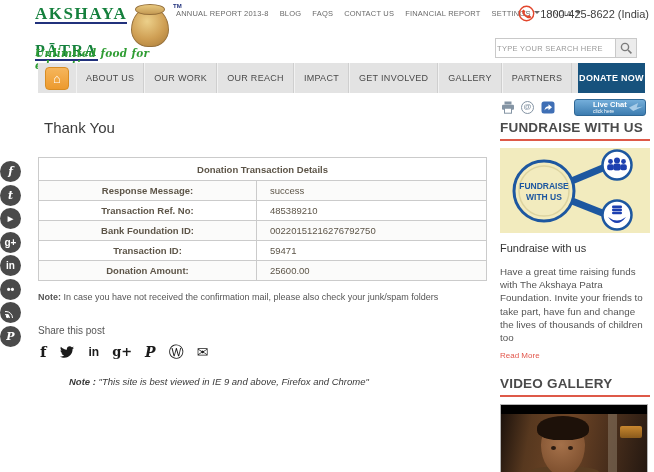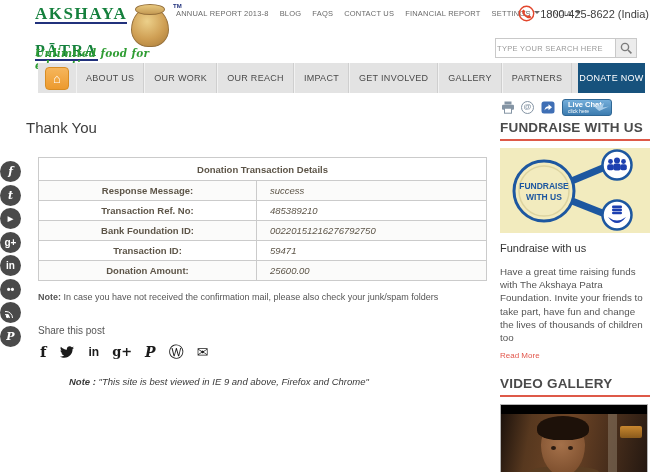--- a/index.html
+++ b/index.html
@@ -67,35 +67,35 @@
     align-self:center; margin:0 7px; width:24px; height:23px; border-radius:4px;
     background:linear-gradient(#f6b65c,#ec9a2e); border:1px solid #d88d24;
     color:#fff; font-size:13px; line-height:21px; text-align:center; cursor:pointer;
   }
   .nav-item {
     display:flex; align-items:center; padding:0 9px; font-size:9px; color:#4a4a4a;
     letter-spacing:0.3px; border-right:1px solid #cfcfcf; border-left:1px solid #f2f2f2;
   }
   .nav-spacer { flex:1; }
   .donate-btn {
-    width:67px; background:#17527d; color:#fff; font-size:9px; font-weight:normal;
+    width:67px; background:#17527d; color:#fff; font-size:9px; font-weight:bold;
     display:flex; align-items:center; justify-content:center; letter-spacing:0.3px; cursor:pointer;
   }
 
   
   .toolbar { position:absolute; left:500px; top:99px; width:150px; display:flex; align-items:center; gap:5px; }
   .tb-icon { width:15px; height:15px; display:flex; align-items:center; justify-content:center; cursor:pointer; }
   .mail-circ {
     width:13px; height:13px; border-radius:50%; border:1.4px solid #8494a4;
     color:#8494a4; font-size:8px; line-height:10px; text-align:center; font-weight:bold;
   }
   .livechat {
-    margin-left:2px; width:50px; height:17px; border-radius:3px; position:relative; cursor:pointer;
+    margin-left:14px; width:72px; height:17px; border-radius:3px; position:relative; cursor:pointer;
     background:linear-gradient(#74aeda,#3c7cb0); border:1px solid #2f6795;
-    color:#fff; padding-left:5px; overflow:hidden;
+    color:#fff; padding-left:18px; overflow:hidden;
   }
   .livechat .l1 { font-size:7.5px; font-weight:bold; line-height:9px; }
   .livechat .l2 { font-size:5px; line-height:5px; }
   .livechat::after {
     content:""; position:absolute; right:2px; top:3px; width:14px; height:8px;
     background:#a8cce8; clip-path:polygon(0 55%, 65% 0, 55% 55%, 100% 45%, 30% 100%);
   }
 
   
   .rail { position:absolute; left:0; top:161px; display:flex; flex-direction:column; gap:2.5px; }
@@ -106,27 +106,27 @@
   .rail .g-yt { font-size:7px; }
   .rail .g-flickr { font-size:11px; letter-spacing:0; }
   .rail .g-serif { font-family:"DejaVu Serif", serif; font-style:italic; font-size:11px; }
   .rss-glyph { position:relative; width:11px; height:11px; overflow:hidden; }
   .rss-glyph i { position:absolute; display:block; }
   .rss-dot { width:3.5px; height:3.5px; left:0.5px; bottom:0.5px; border-radius:50%; background:#fff; }
   .rss-a1 { width:8px; height:8px; left:-3.5px; bottom:-3.5px; border:1.8px solid #fff; border-radius:50%; }
   .rss-a2 { width:14px; height:14px; left:-6.5px; bottom:-6.5px; border:1.8px solid #fff; border-radius:50%; }
 
   
-  .page-title { position:absolute; left:26px; top:119px; font-size:15px; font-weight:400; color:#3c3c3c; }
+  .page-title { position:absolute; left:44px; top:119px; font-size:15px; font-weight:400; color:#3c3c3c; }
   .txn-table { position:absolute; left:38px; top:157px; width:449px; border-collapse:collapse; color:#5d5548; }
   .txn-table th, .txn-table td { border:1px solid #cbcbcb; font-size:9.5px; }
   .txn-table th { height:23px; text-align:center; font-weight:bold; }
   .txn-table td { height:20px; }
   .txn-table td.lbl { width:218px; text-align:center; font-weight:bold; }
-  .txn-table td.val { padding-left:13px;font-style:italic; }
+  .txn-table td.val { padding-left:13px; }
   .txn-table tr:nth-child(odd) td { background:#fbfbfa; }
   .note { position:absolute; left:38px; top:292px; width:449px; text-align:left; font-size:9px; color:#565656; }
   .note b { font-weight:bold; }
   .share-label { position:absolute; left:38px; top:325px; font-size:10px; color:#565656; }
   .share-row { position:absolute; left:40px; top:343px; display:flex; align-items:center; gap:13px; }
   .share-row a { color:#1b1b1b; font-weight:bold; font-size:14px; line-height:16px; }
   .share-row .g-serif { font-family:"DejaVu Serif", serif; }
   .share-row .g-fb { font-family:"DejaVu Serif", serif; font-size:15px; }
   .share-row .g-in { font-size:12px; }
   .share-row .g-gp { font-size:13px; }

